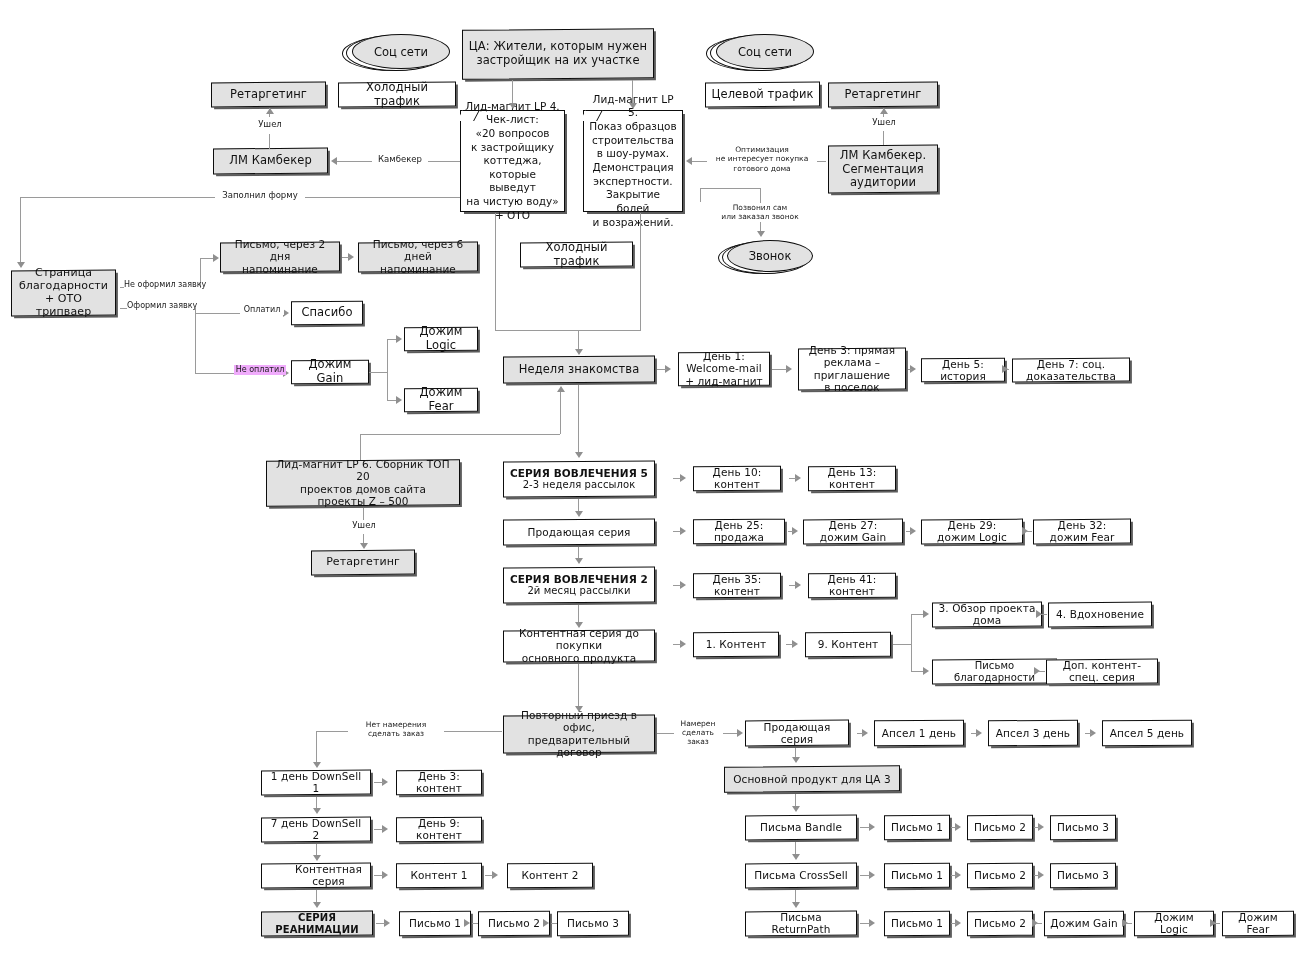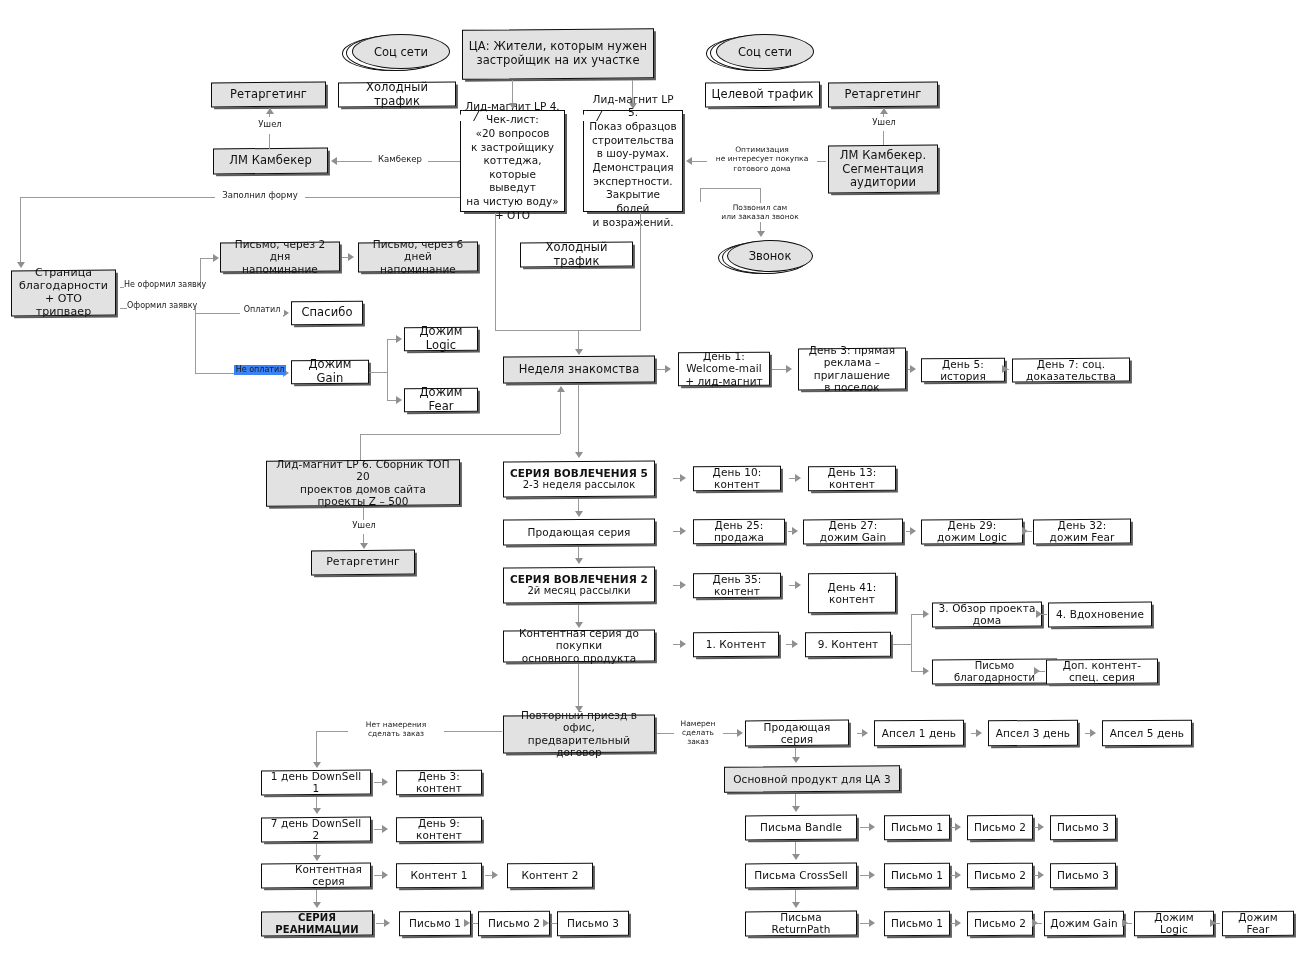--- a/index.html
+++ b/index.html
@@ -239,21 +239,21 @@
     <span>День 32: дожим Fear</span>
   </div>
 
   <div class="node" style="left:503px;top:567px;width:152px;height:36px;font-size:10.5px;flex-direction:column;">
     <span style="font-weight:bold;font-size:10.5px;">СЕРИЯ ВОВЛЕЧЕНИЯ 2</span>
     <span style="font-size:10px;">2й месяц рассылки</span>
   </div>
   <div class="node" style="left:693px;top:573px;width:88px;height:25px;font-size:10.5px;">
     <span>День 35: контент</span>
   </div>
-  <div class="node" style="left:808px;top:573px;width:88px;height:40px;font-size:10.5px;">
+  <div class="node" style="left:808px;top:573px;width:88px;height:25px;font-size:10.5px;">
     <span>День 41: контент</span>
   </div>
 
   <div class="node" style="left:503px;top:630px;width:152px;height:32px;font-size:10.5px;">
     <span style="white-space:pre-line;">Контентная серия до покупки
 основного продукта</span>
   </div>
   <div class="node" style="left:693px;top:632px;width:86px;height:25px;font-size:10.5px;">
     <span>1. Контент</span>
   </div>
@@ -428,21 +428,21 @@
   <div class="ln lh" style="left:195px;top:313px;width:40px;"></div>
   <div class="ln lh" style="left:195px;top:373px;width:40px;"></div>
   <div class="ln lv" style="left:235px;top:313px;height:1px;"></div>
 
   <div class="ln lh" style="left:235px;top:313px;width:50px;"></div>
   <div class="arrow ar-right" style="left:283px;top:309px;"></div>
   <div class="elabel" style="left:240px;top:305px;width:44px;font-size:8px;background:#fff;">Оплатил</div>
 
   <div class="ln lh" style="left:235px;top:373px;width:50px;"></div>
   <div class="arrow ar-right" style="left:283px;top:369px;"></div>
-  <div class="elabel" style="left:234px;top:365px;width:52px;font-size:8px;background:#3b82f6;">Не оплатил</div>
+  <div class="elabel" style="left:234px;top:365px;width:52px;font-size:8px;background:#f0abfc;">Не оплатил</div>
 
   <div class="ln lh" style="left:369px;top:372px;width:18px;"></div>
   <div class="ln lv" style="left:387px;top:339px;height:62px;"></div>
   <div class="ln lh" style="left:387px;top:339px;width:11px;"></div>
   <div class="arrow ar-right" style="left:396px;top:335px;"></div>
   <div class="ln lh" style="left:387px;top:400px;width:11px;"></div>
   <div class="arrow ar-right" style="left:396px;top:396px;"></div>
 
   <div class="arrow ar-right" style="left:665px;top:365px;"></div>
   <div class="ln lh" style="left:657px;top:369px;width:10px;"></div>

